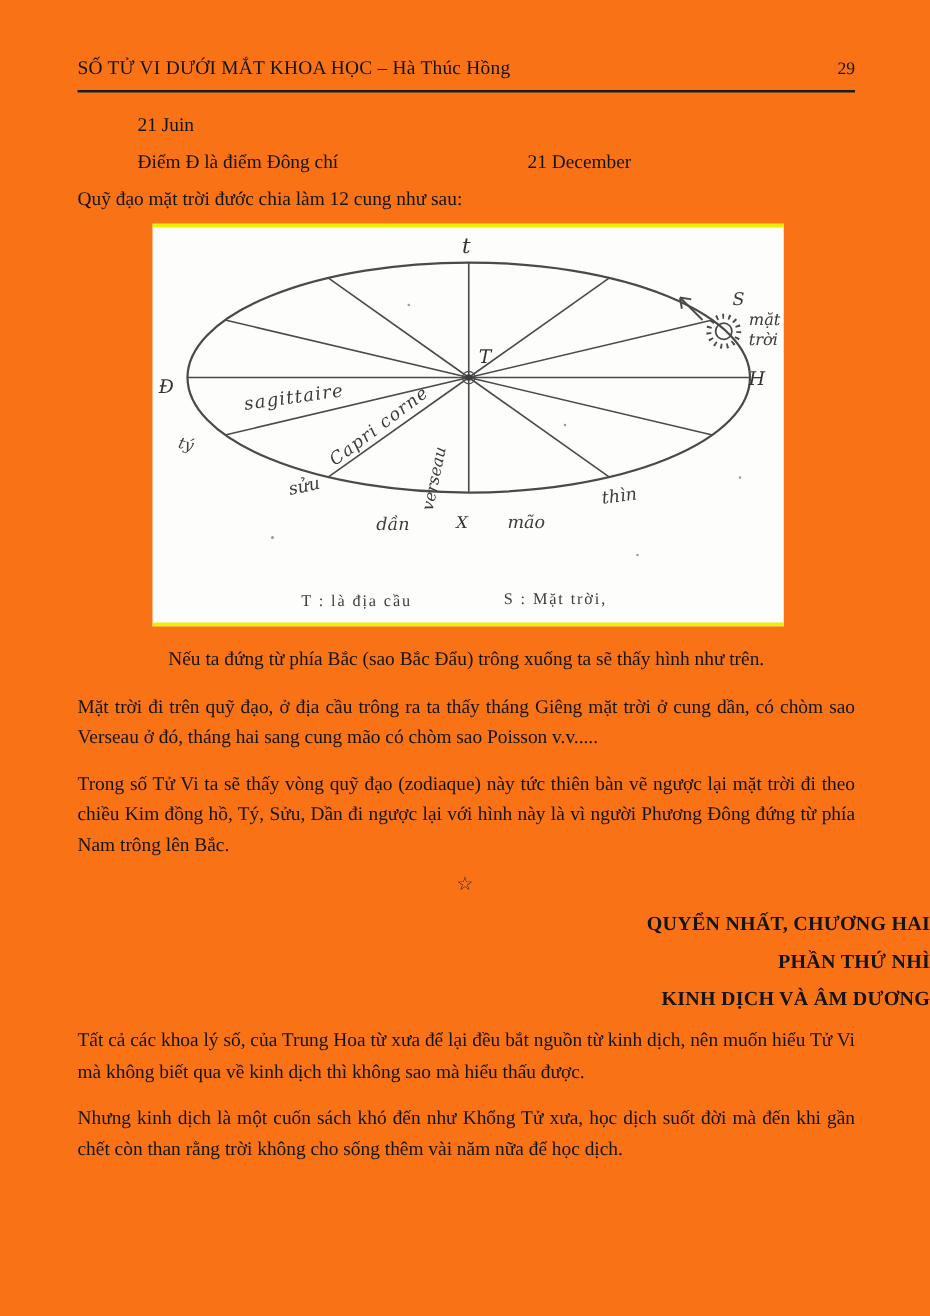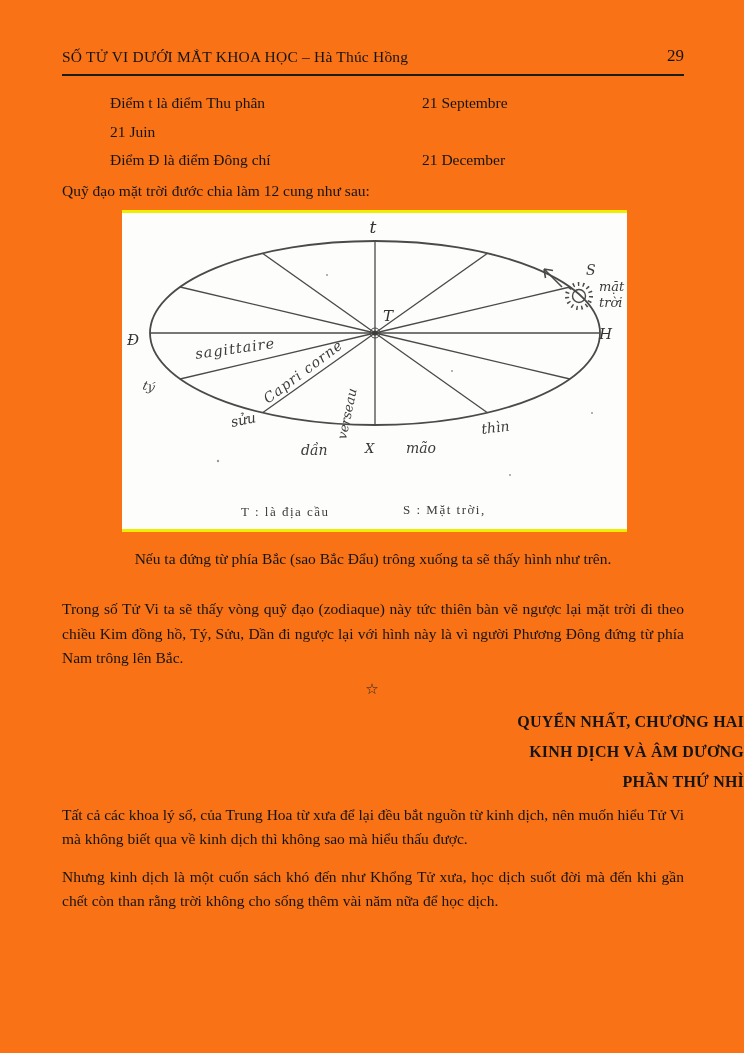--- a/index.html
+++ b/index.html
@@ -13,21 +13,21 @@
     overflow:hidden;
   }
   
   .hdr{
     margin:46px 60px 0 62px;
     display:flex;justify-content:space-between;align-items:flex-end;
     border-bottom:2px solid #1c1c1c;
     padding-bottom:8px;
   }
   .hdr-title{font-size:15.5px;letter-spacing:.2px;}
-  .hdr-page{font-size:17px;}
+  .hdr-page{font-size:14px;}
   
   .plist{margin:13px 60px 0 110px;}
   .prow{display:flex;height:28.5px;align-items:center;font-size:15.5px;}
   .prow .lbl{width:312px;}
   .prow .val{}
   .intro{margin:5px 60px 0 62px;font-size:15.5px;line-height:21px;}
   
   .figure{
     margin:9px 0 0 122px;
     width:505px;height:316px;
@@ -55,24 +55,20 @@
 <body>
 
 <div class="page">
 
   <div class="hdr">
     <span class="hdr-title">SỐ TỬ VI DƯỚI MẮT KHOA HỌC – Hà Thúc Hồng</span>
     <span class="hdr-page">29</span>
   </div>
 
   <div class="plist">
-    <div class="prow">
-      <span class="lbl">Điểm t là điểm Thu phân</span>
-      <span class="val">21 Septembre</span>
-    </div>
     <div class="prow">
       <span class="val">21 Juin</span>
     </div>
     <div class="prow">
       <span class="lbl">Điểm Đ là điểm Đông chí</span>
       <span class="val">21 December</span>
     </div>
   </div>
 
   <div class="intro">Quỹ đạo mặt trời đước chia làm 12 cung như sau:</div>
@@ -136,26 +132,27 @@
       </g>
 
       <text class="scancap" x="119" y="303" font-size="13">T : là địa cầu</text>
       <text class="scancap" x="281" y="301" font-size="13">S : Mặt trời,</text>
     </svg>
   </div>
 
 
   <p class="para first">Nếu ta đứng từ phía Bắc (sao Bắc Đẩu) trông xuống ta sẽ thấy hình như trên.</p>
   <div class="gap"></div>
+  <p class="para">Mặt trời đi trên quỹ đạo, ở địa cầu trông ra ta thấy tháng Giêng mặt trời ở cung dần, có chòm sao Verseau ở đó, tháng hai sang cung mão có chòm sao Poisson v.v.....</p>
   <div class="gap"></div>
   <p class="para">Trong số Tử Vi ta sẽ thấy vòng quỹ đạo (zodiaque) này tức thiên bàn vẽ ngược lại mặt trời đi theo chiều Kim đồng hồ, Tý, Sửu, Dần đi ngược lại với hình này là vì người Phương Đông đứng từ phía Nam trông lên Bắc.</p>
 
   <div class="star-div">☆</div>
 
   <div class="h-center">QUYỂN NHẤT, CHƯƠNG HAI</div>
+  <div class="h-center">PHẦN THỨ NHÌ</div>
   <div class="h-center">KINH DỊCH VÀ ÂM DƯƠNG</div>
-  <div class="h-center">PHẦN THỨ NHÌ</div>
 
   <p class="para" style="margin-top:11px">Tất cả các khoa lý số, của Trung Hoa từ xưa để lại đều bắt nguồn từ kinh dịch, nên muốn hiểu Tử Vi mà không biết qua về kinh dịch thì không sao mà hiểu thấu được.</p>
   <div class="gap"></div>
   <p class="para">Nhưng kinh dịch là một cuốn sách khó đến như Khổng Tử xưa, học dịch suốt đời mà đến khi gần chết còn than rằng trời không cho sống thêm vài năm nữa để học dịch.</p>
 
 </div>
 
 </body></html>

